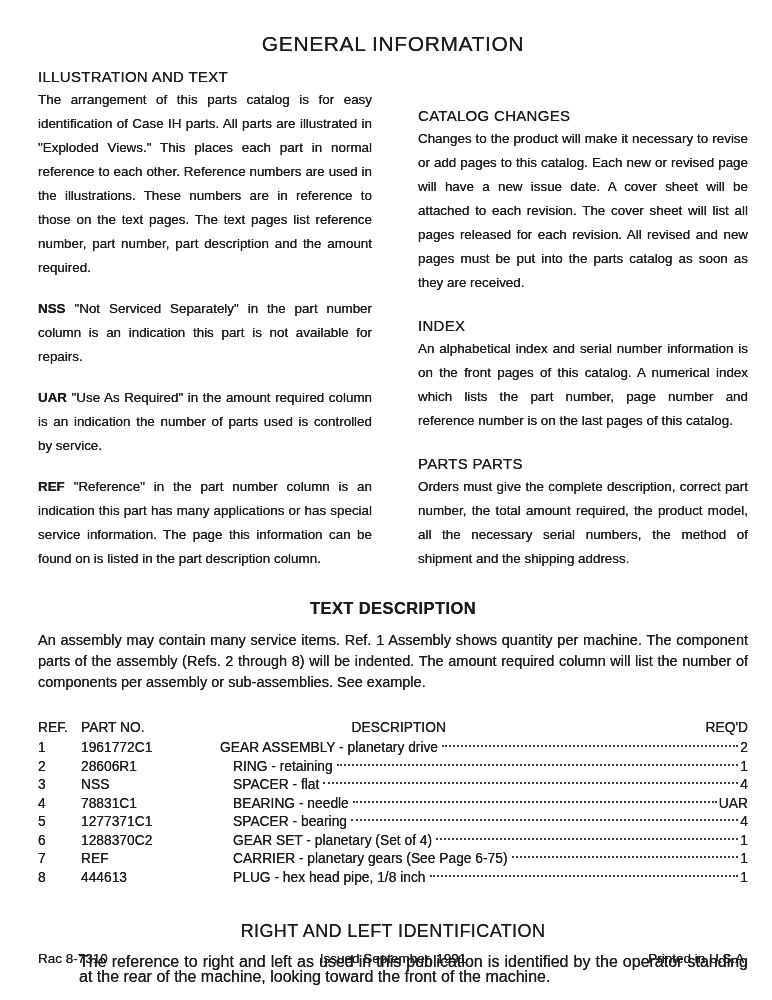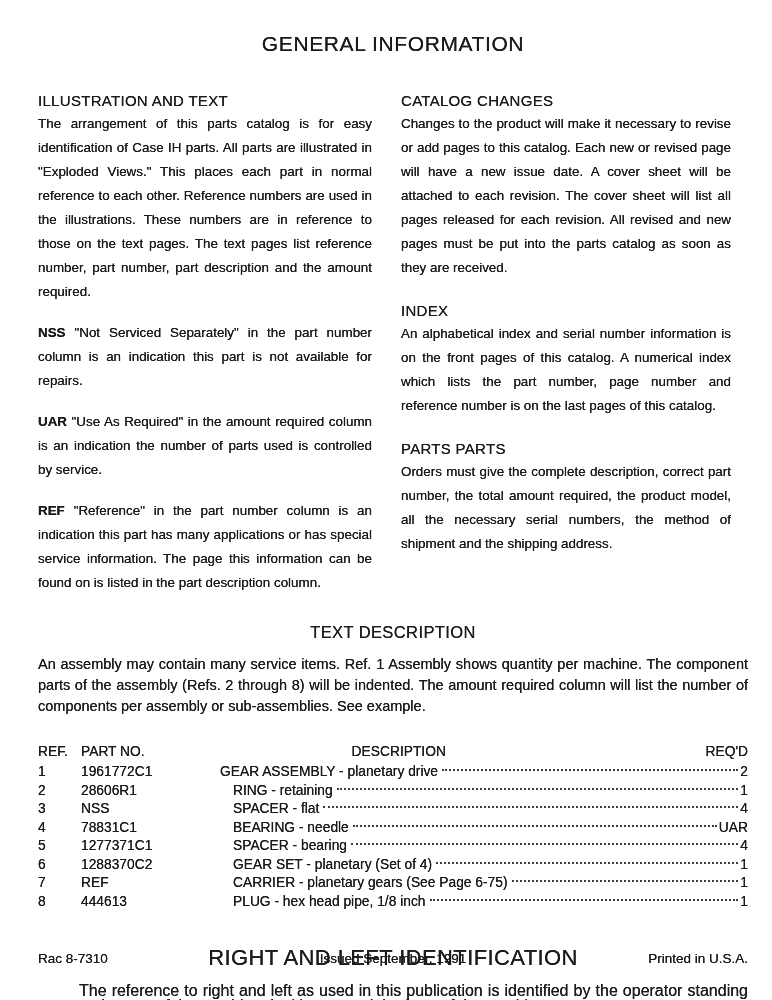--- a/index.html
+++ b/index.html
@@ -16,24 +16,24 @@
 
   .page-title {
     text-align: center;
     font-size: 21px;
     letter-spacing: 0.6px;
     font-weight: 400;
   }
 
   .columns {
     display: flex;
-    gap: 29px;
-    margin-top: 36px;
+    gap: 46px;
+    margin-top: 12px;
     min-height: 424px;
-    align-items: flex-start;
+    align-items: flex-end;
   }
   .col-left  { width: 334px; }
   .col-right { width: 330px; }
 
   .col-heading {
     font-size: 15px;
     font-weight: 400;
     letter-spacing: 0.3px;
     margin-bottom: 3px;
   }
@@ -43,21 +43,21 @@
     text-align: justify;
   }
   .term-para { margin-top: 17px; }
   .term-para b { font-weight: 700; }
   .col-right .section { margin-top: 22px; }
   .col-right .section:first-child { margin-top: 0; }
 
   .mid-heading {
     text-align: center;
     font-size: 16.5px;
-    font-weight: 400;
+    font-weight: 700;
     letter-spacing: 0.4px;
     margin-top: 28px;
   }
   .mid-body {
     margin-top: 12px;
     font-size: 14.5px;
     line-height: 21px;
     text-align: justify;
   }
 
@@ -78,21 +78,21 @@
     margin: 0 2px 4px 4px;
     border-bottom: 2px dotted #3c3c3c;
   }
   .c-req { flex: none; }
   .thead { line-height: 18px; margin-bottom: 2px; }
   .thead .c-desc-h { flex: 1; text-align: center; padding-right: 92px; }
   .thead .c-req-h  { flex: none; margin-left: 36px; }
 
   .rli-heading {
     text-align: center;
-    font-size: 22px;
+    font-size: 18px;
     font-weight: 400;
     letter-spacing: 0.4px;
     margin-top: 34px;
   }
   .rli-body {
     margin-top: 12px;
     font-size: 16px;
     line-height: 15px;
     text-align: justify;
     margin-left: 41px;

